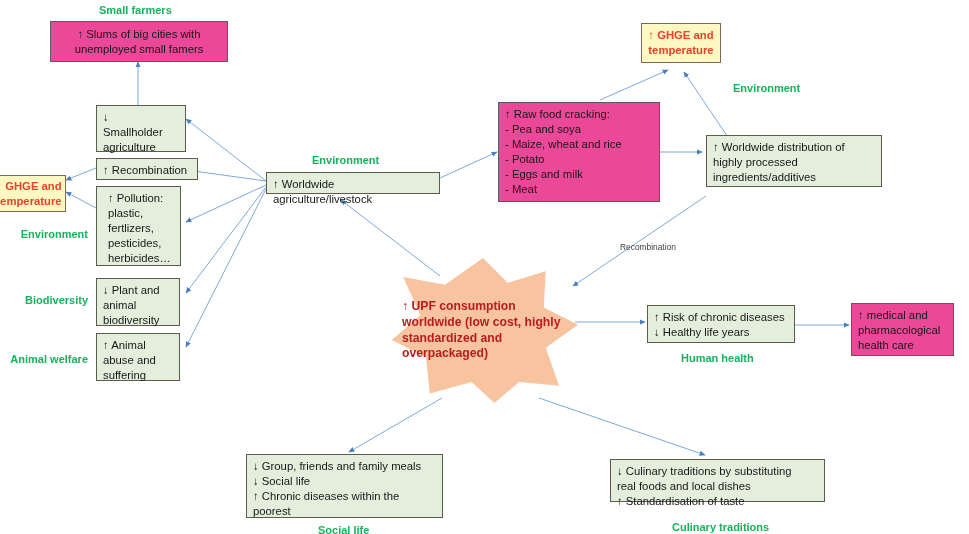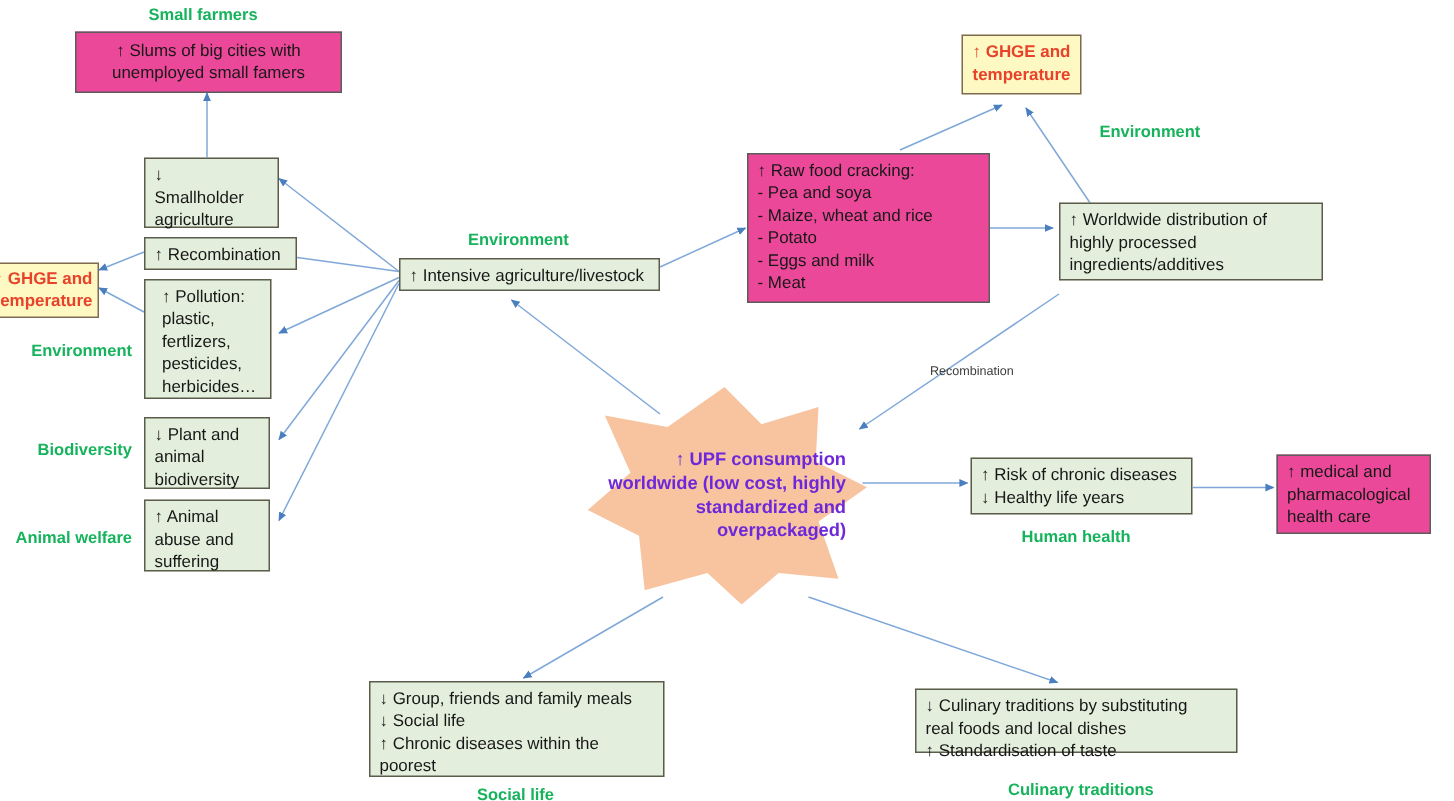--- a/index.html
+++ b/index.html
@@ -46,25 +46,25 @@
   }
   .cat.rt{text-align:right;}
   .edgelabel{
     position:absolute;
     font-size:8.4px;
     color:#3d3d3d;
     white-space:nowrap;
   }
   #star{
     position:absolute;
-    color:#6d28d9;
+    color:#b91c1c;
     font-weight:bold;
     font-size:12.2px;
     line-height:1.28;
-    text-align:right;
+    text-align:left;
     display:flex;
     align-items:center;
     justify-content:center;
   }
   #star .starbg{
     position:absolute;left:0;top:0;width:100%;height:100%;
   }
   #star .startext{position:relative;z-index:2;padding:0 14px;}
 </style>
 </head>
@@ -134,21 +134,21 @@
 suffering</div>
 
   <div class="node peach ctr" style="left:-8px;top:175px;width:74px;height:37px;display:flex;align-items:center;justify-content:center;">↑ GHGE and
 temperature</div>
 
   <div class="cat rt" style="left:8px;top:228px;width:80px;">Environment</div>
   <div class="cat rt" style="left:8px;top:294px;width:80px;">Biodiversity</div>
   <div class="cat rt" style="left:0px;top:353px;width:88px;">Animal welfare</div>
 
   <div class="cat" style="left:312px;top:154px;">Environment</div>
-  <div class="node green" style="left:266px;top:172px;width:174px;height:22px;">↑ Intensive agriculture/livestock</div>
+  <div class="node green" style="left:266px;top:172px;width:174px;height:22px;">↑ Worldwide agriculture/livestock</div>
 
   <div class="node white" style="left:498px;top:102px;width:162px;height:100px;">↑ Raw food cracking:
 -    Pea and soya
 -    Maize, wheat and rice
 -    Potato
 -    Eggs and milk
 -    Meat</div>
 
   <div class="node peach ctr" style="left:641px;top:23px;width:80px;height:40px;display:flex;align-items:center;justify-content:center;">↑ GHGE and
 temperature</div>

